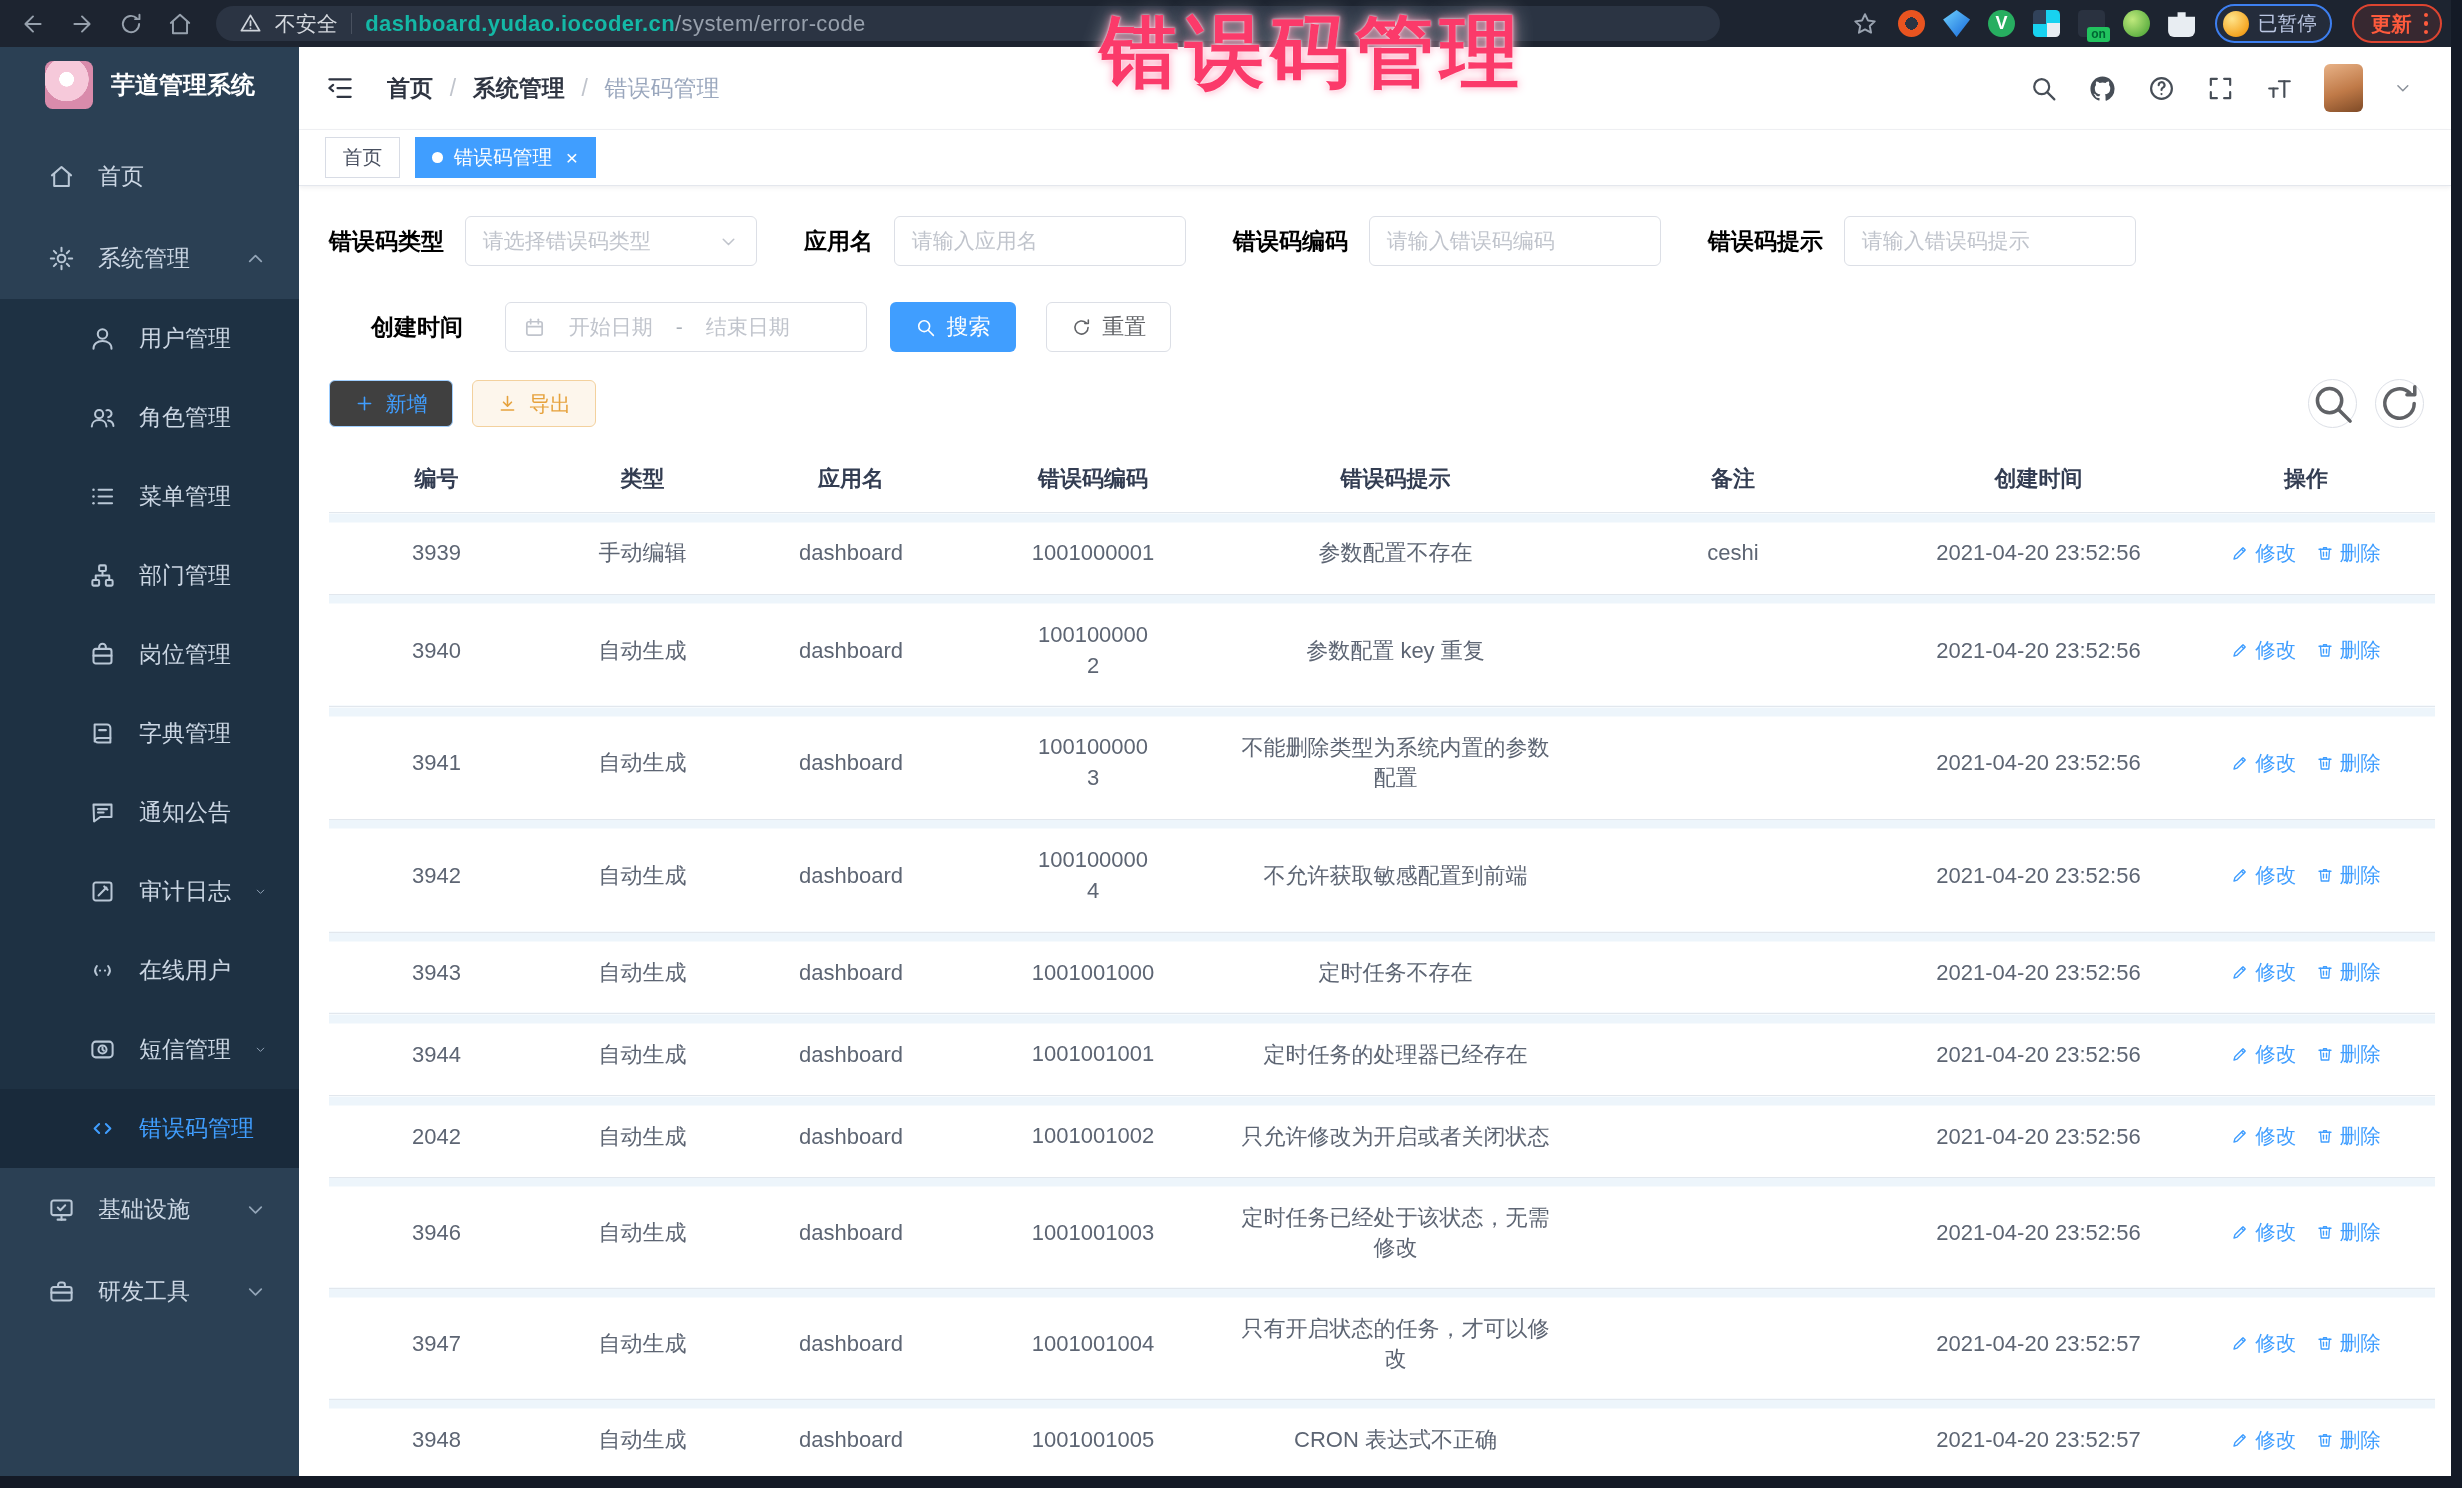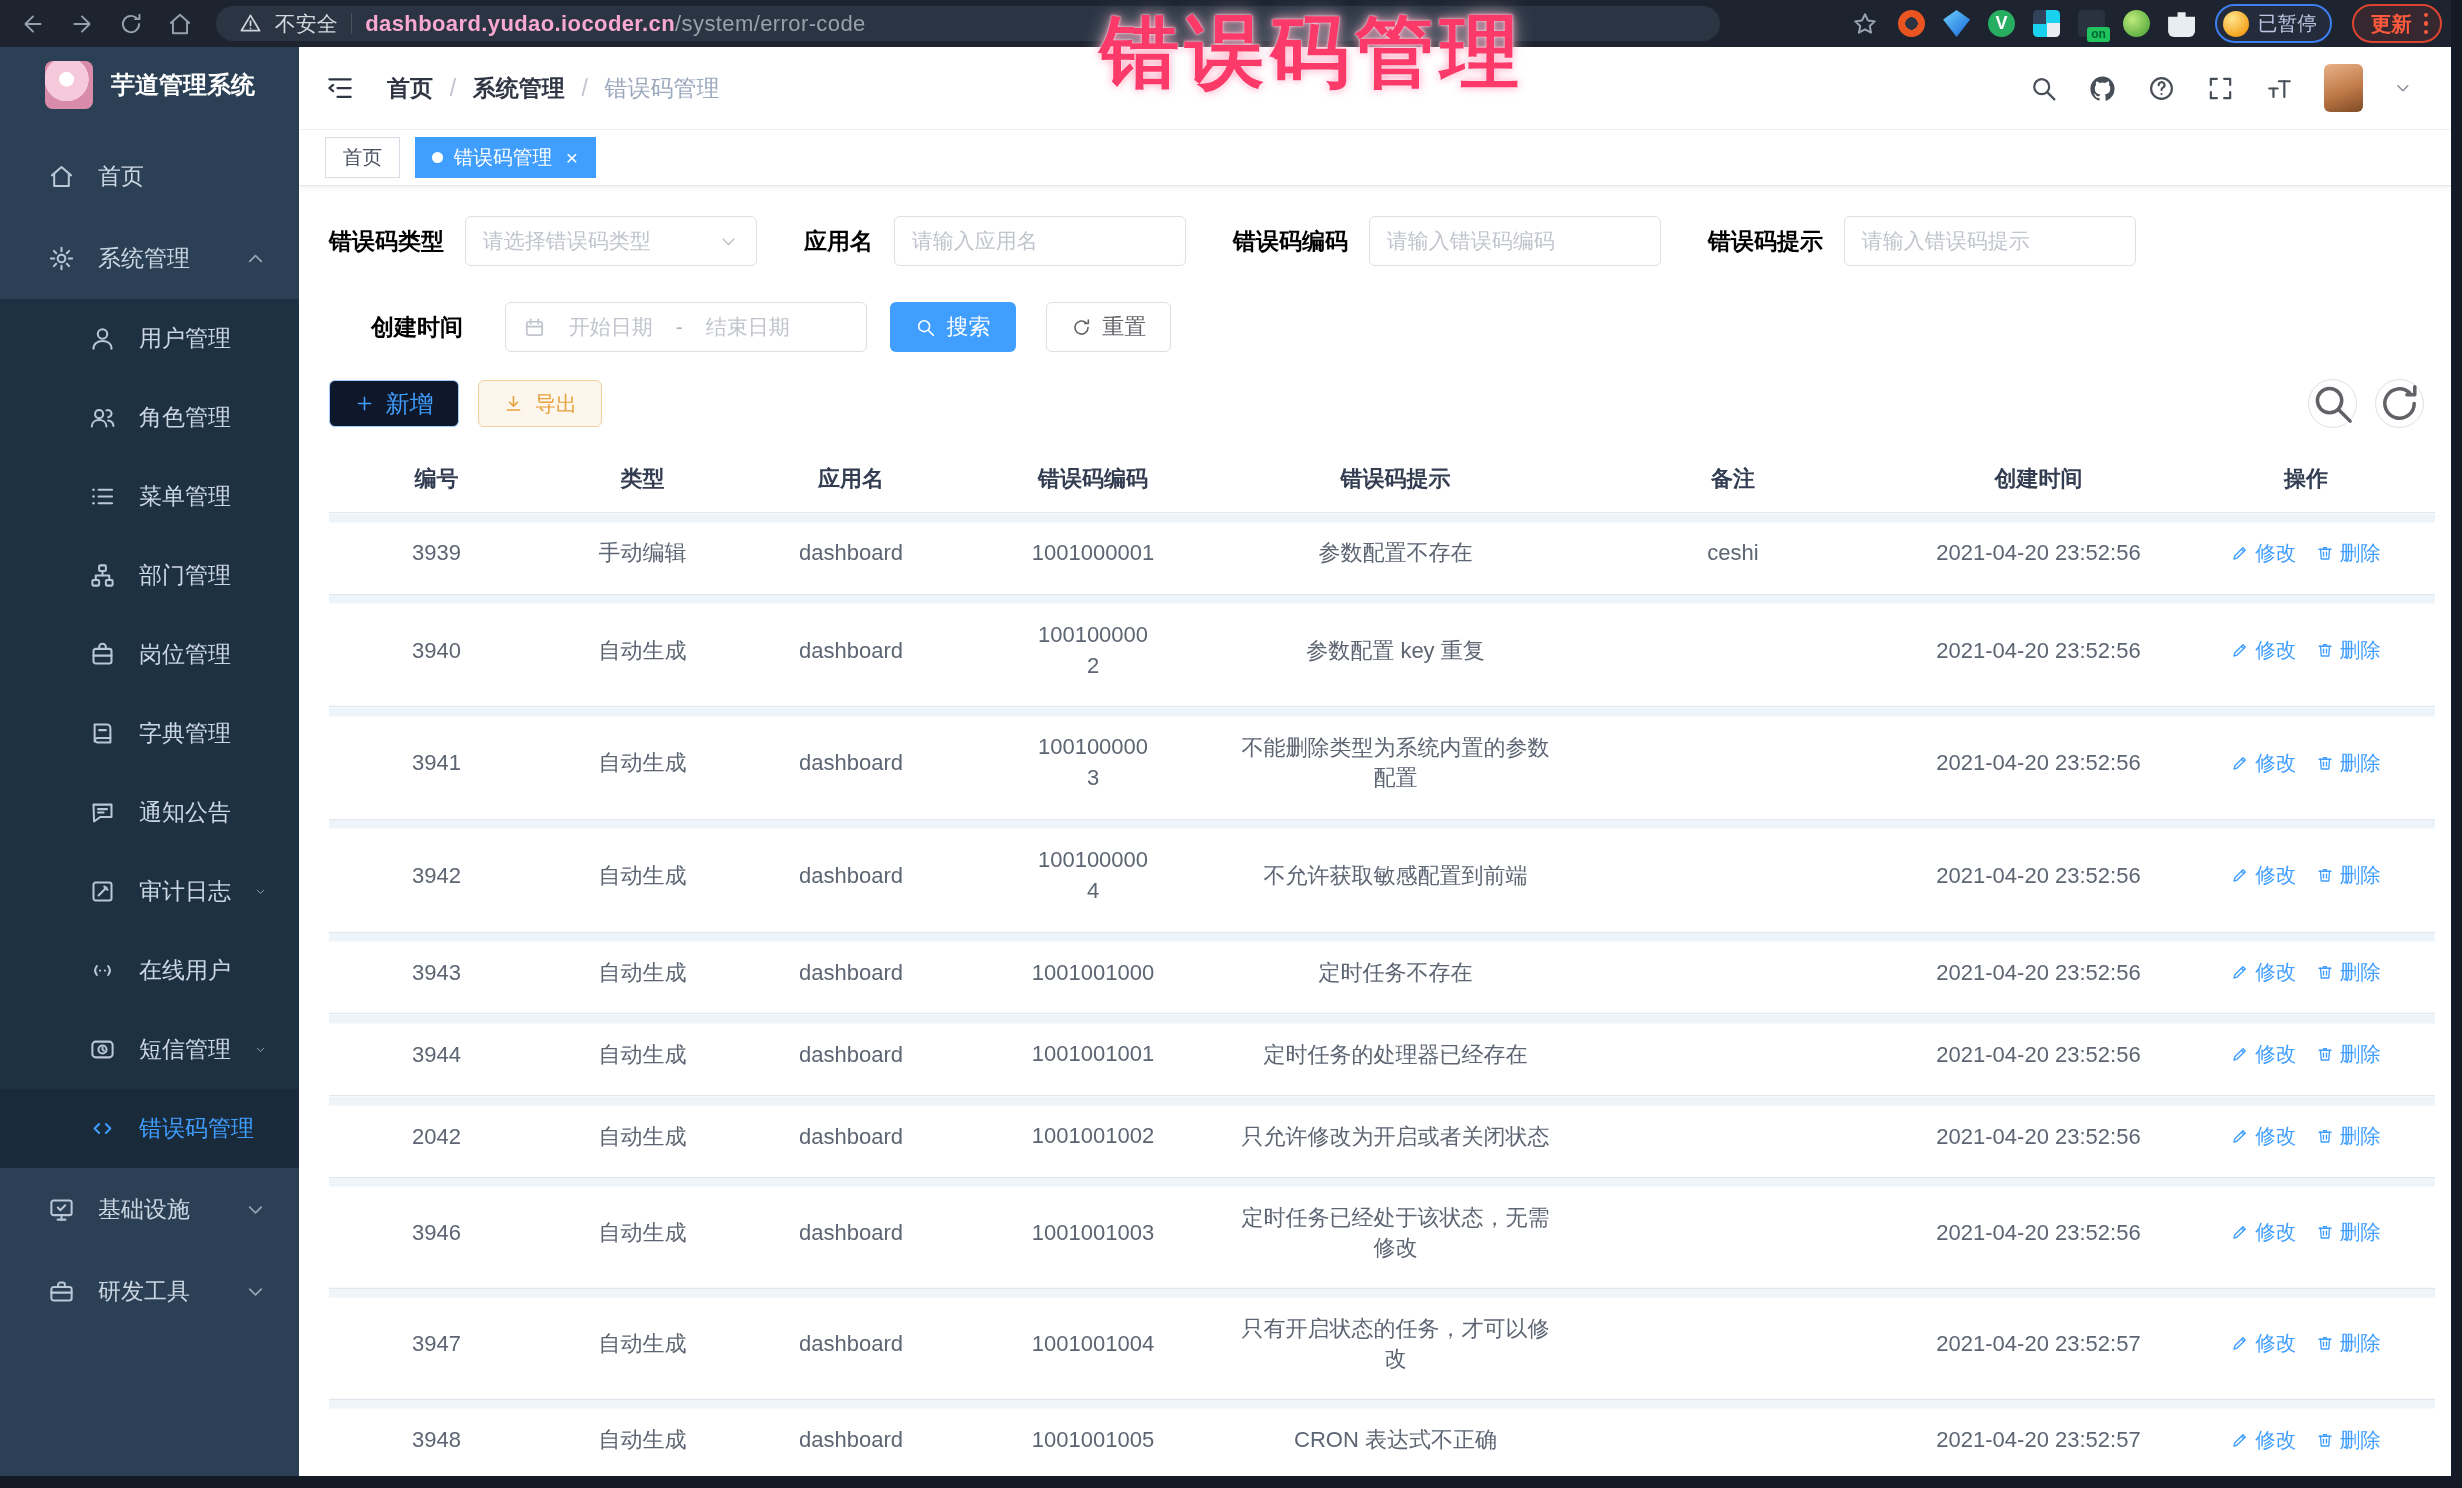--- a/index.html
+++ b/index.html
@@ -10,21 +10,21 @@
   
   .chrome{position:absolute;top:0;left:0;width:100%;height:47px;background:#1d2430;
           display:flex;align-items:center;padding:0 19.7px;box-sizing:border-box;gap:23px;z-index:5;}
   .chrome-btn{width:26px;height:26px;color:#97a1ad;flex:0 0 auto;}
   .url-pill{height:35px;flex:0 0 1504px;background:#2b3443;border-radius:17.4px;display:flex;
             align-items:center;padding:0 23px;box-sizing:border-box;gap:13px;}
   .warn-icn{width:23px;height:23px;color:#cfd4db;}
   .sec-label{font-size:21px;color:#d4d8de;white-space:nowrap;}
   .pill-sep{width:1.5px;height:21px;background:#49515f;}
   .url-text{font-size:22px;white-space:nowrap;letter-spacing:0.4px;}
-  .url-host{color:#f9a8d4;font-weight:700;}
+  .url-host{color:#14b8a6;font-weight:700;}
   .url-path{color:#97a0ac;}
   .chrome-right{margin-left:auto;display:flex;align-items:center;gap:19.7px;}
   .star-icn{width:26px;height:26px;color:#9aa3b0;}
   .ext{width:27px;height:27px;border-radius:6px;position:relative;flex:0 0 auto;}
   .ext-ubuntu{border-radius:50%;background:radial-gradient(circle at 50% 50%,#2b3443 0 32%,#e95420 33% 100%);}
   .ext-gem{background:linear-gradient(135deg,#6fd3ff,#1565d8);clip-path:polygon(50% 0,100% 35%,50% 100%,0 35%);}
   .ext-greenv{border-radius:50%;background:#27ae60;color:#fff;display:flex;align-items:center;justify-content:center;font-size:18px;font-weight:800;}
   .ext-grid{background:conic-gradient(#18d2f0 0 25%,#e8edf2 0 50%,#18d2f0 0 75%,#31425a 0);border-radius:4.5px;}
   .ext-on{background:#2a3240;border-radius:4.5px;}
   .ext-on::after{content:"on";position:absolute;right:-4.5px;bottom:-4.5px;background:#21c35e;color:#063;font-size:12px;font-weight:800;
@@ -99,21 +99,21 @@
   .date-box{width:362px;height:50px;border:0.8px solid #dcdfe6;border-radius:6px;display:flex;align-items:center;
             gap:23px;padding:0 16.7px;box-sizing:border-box;margin-left:21px;}
   .cal-ic{width:23px;height:23px;color:#c0c4cc;}
   .date-sep{font-size:21px;color:#aab0b8;}
   .btn{height:50px;border-radius:6px;display:inline-flex;align-items:center;gap:10.6px;font-size:22px;
        padding:0 24px;border:0.8px solid transparent;cursor:pointer;background:#fff;box-sizing:border-box;}
   .btn .bic{width:21px;height:21px;}
   .btn-search{background:#409eff;color:#fff;margin-left:23px;}
   .btn-reset{border-color:#dcdfe6;color:#606266;margin-left:30px;}
   .toolbar{display:flex;align-items:center;gap:19.7px;margin-bottom:18px;}
-  .btn-add{height:47px;background:#0f172a;border-color:#a0cfff;color:#409eff;font-size:24px;}
+  .btn-add{height:47px;background:#404040;border-color:#a0cfff;color:#409eff;font-size:21px;}
   .btn-export{height:47px;background:#fdf6ec;border-color:#f3d19e;color:#e6a23c;font-size:21px;}
   .toolbar-right{margin-left:auto;display:flex;gap:18px;margin-right:10.6px;}
   .circle-btn{width:47px;height:47px;border-radius:50%;border:0.8px solid #dcdfe6;background:#fff;display:flex;
               align-items:center;justify-content:center;color:#606266;cursor:pointer;}
   .circle-btn .icn{width:21px;height:21px;}
 
   
   table{width:100%;border-collapse:collapse;table-layout:fixed;}
   col.c1{width:215px;}col.c2{width:197px;}col.c3{width:220px;}col.c4{width:264px;}
   col.c5{width:341px;}col.c6{width:334px;}col.c7{width:277px;}col.c8{width:258px;}

